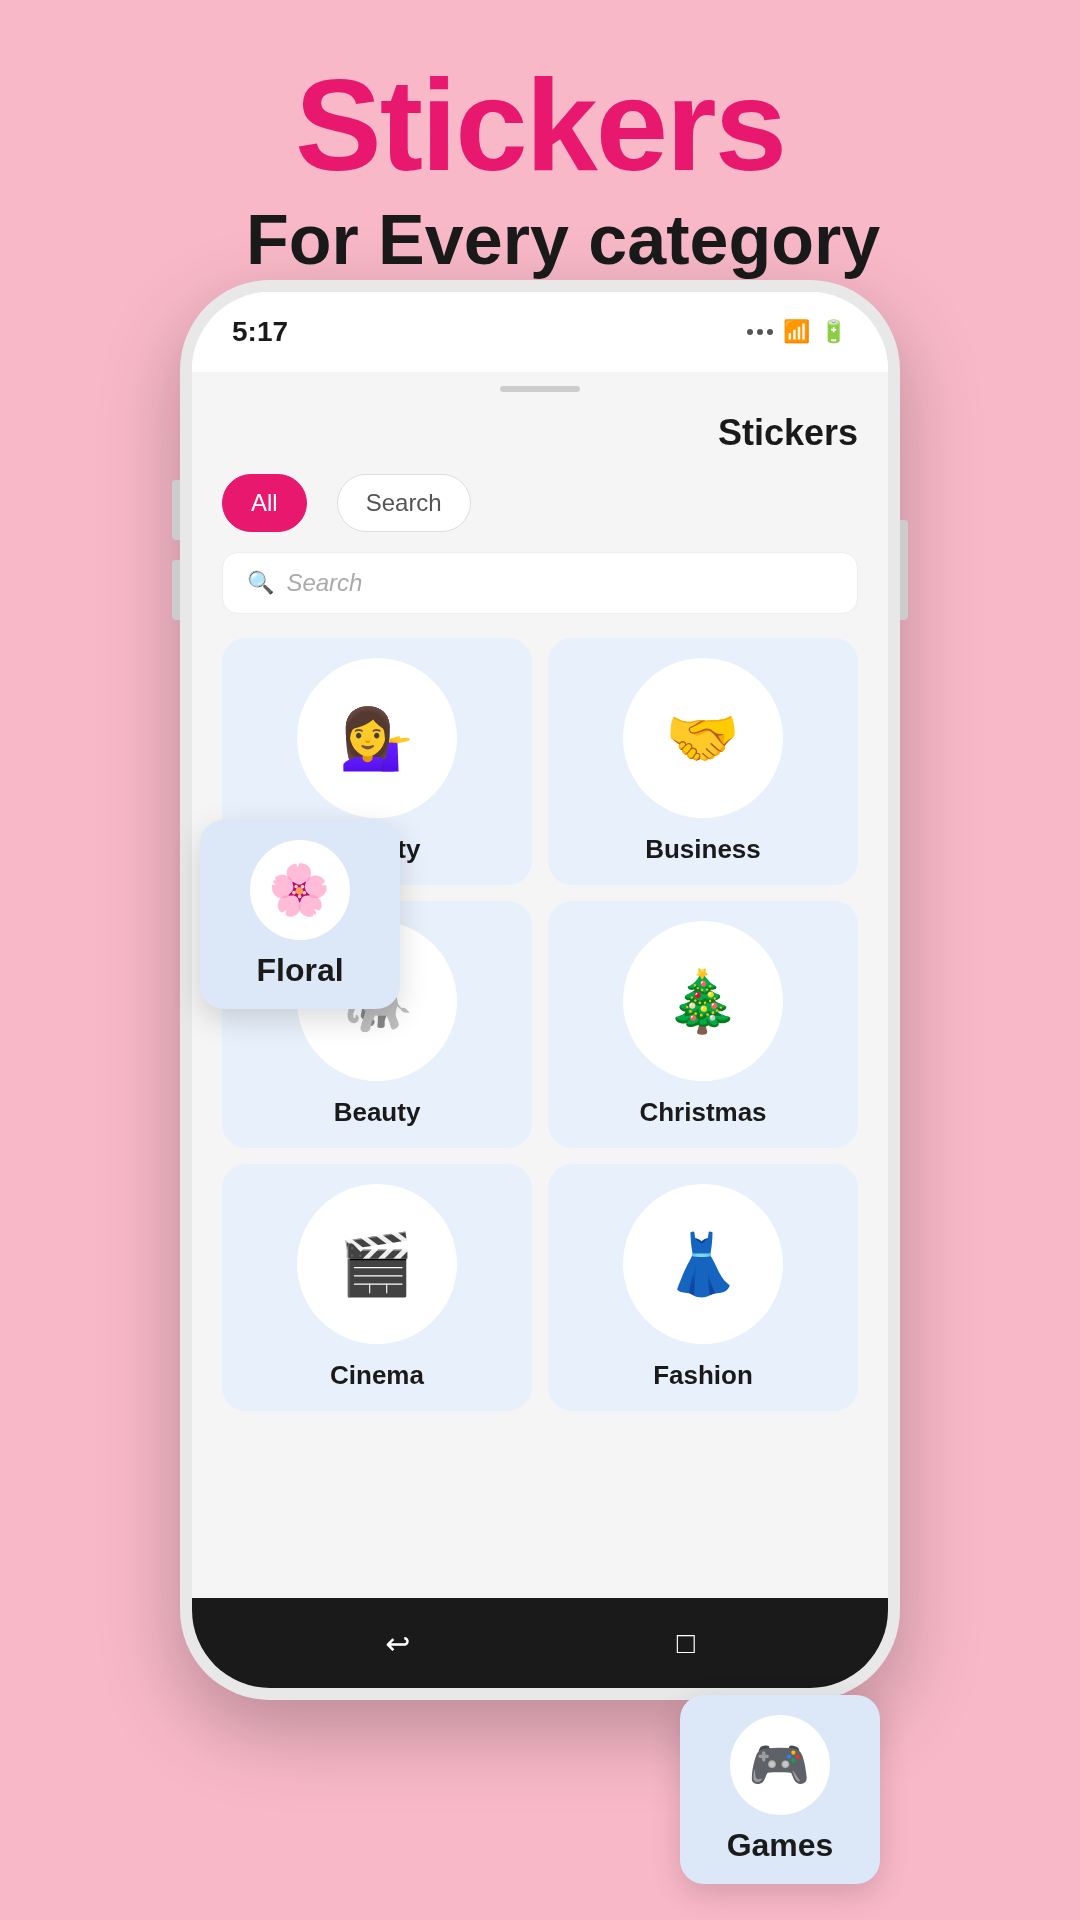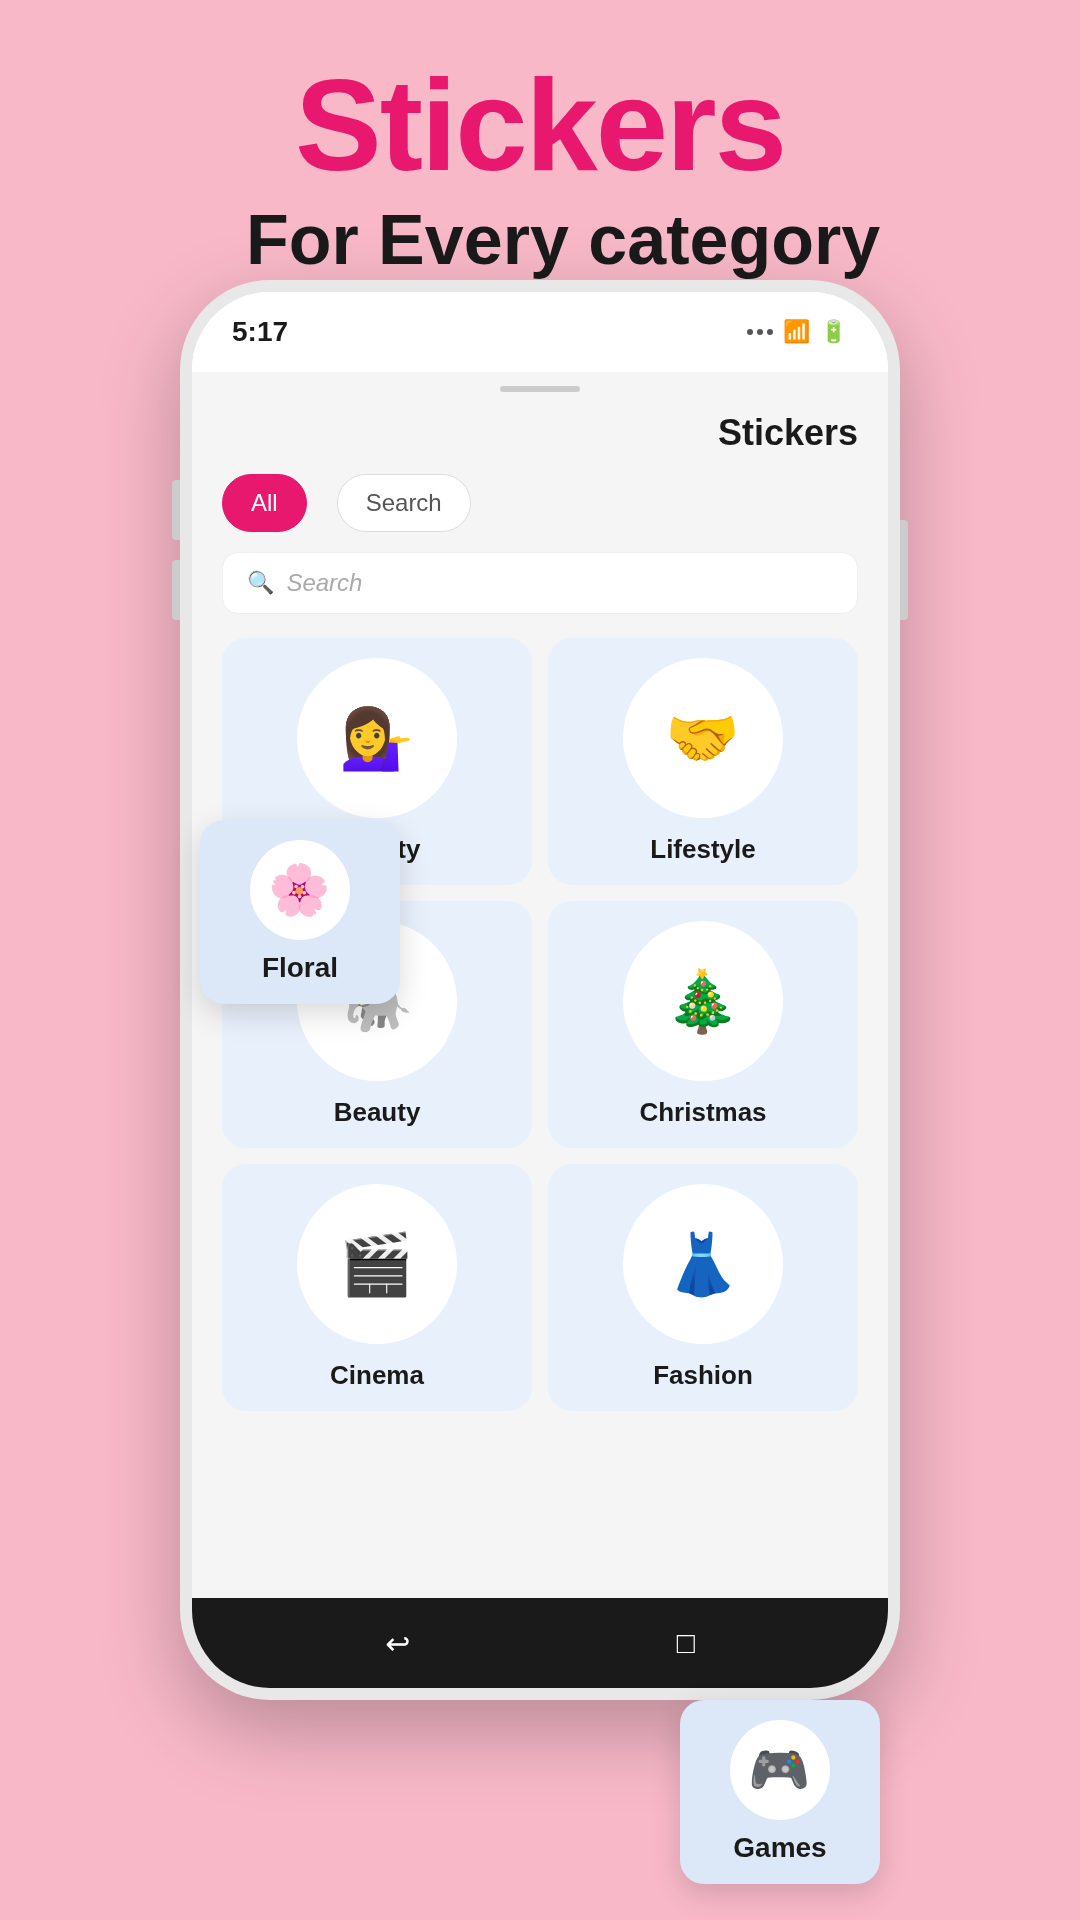--- a/index.html
+++ b/index.html
@@ -253,21 +253,21 @@
       width: 100px; height: 100px;
       border-radius: 50%;
       background: #fff;
       display: flex;
       align-items: center;
       justify-content: center;
       font-size: 50px;
     }
 
     .floating-card-label {
-      font-size: 28px;
+      font-size: 32px;
       font-weight: 600;
       color: #1a1a1a;
     }
 
     .floral-card {
       top: 540px;
       left: 20px;
       width: 200px;
       z-index: 20;
     }
@@ -383,21 +383,21 @@
             <div class="sticker-circle">
               <span class="beauty-emoji">💁‍♀️</span>
             </div>
             <span class="sticker-label">Beauty</span>
           </div>
 
           <div class="sticker-card">
             <div class="sticker-circle">
               <span class="business-emoji">🤝</span>
             </div>
-            <span class="sticker-label">Lifestyle</span>
+            <span class="sticker-label">Business</span>
           </div>
 
           <div class="sticker-card">
             <div class="sticker-circle">
               <span class="animal-emoji">🐘</span>
             </div>
             <span class="sticker-label">Beauty</span>
           </div>
 
           <div class="sticker-card">

